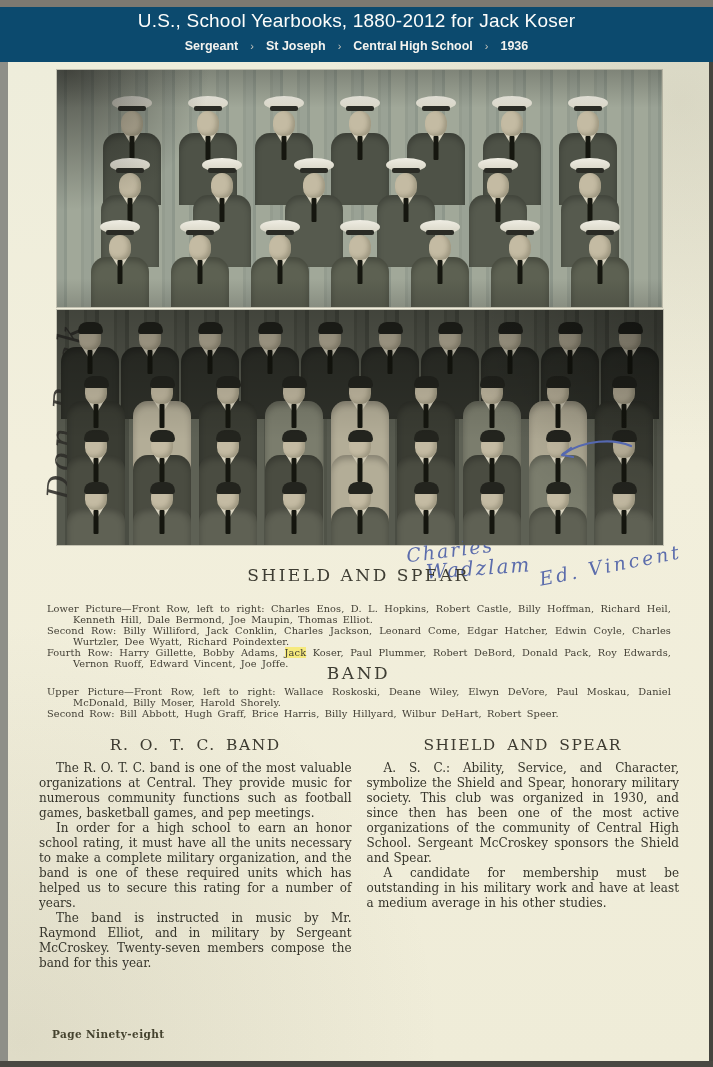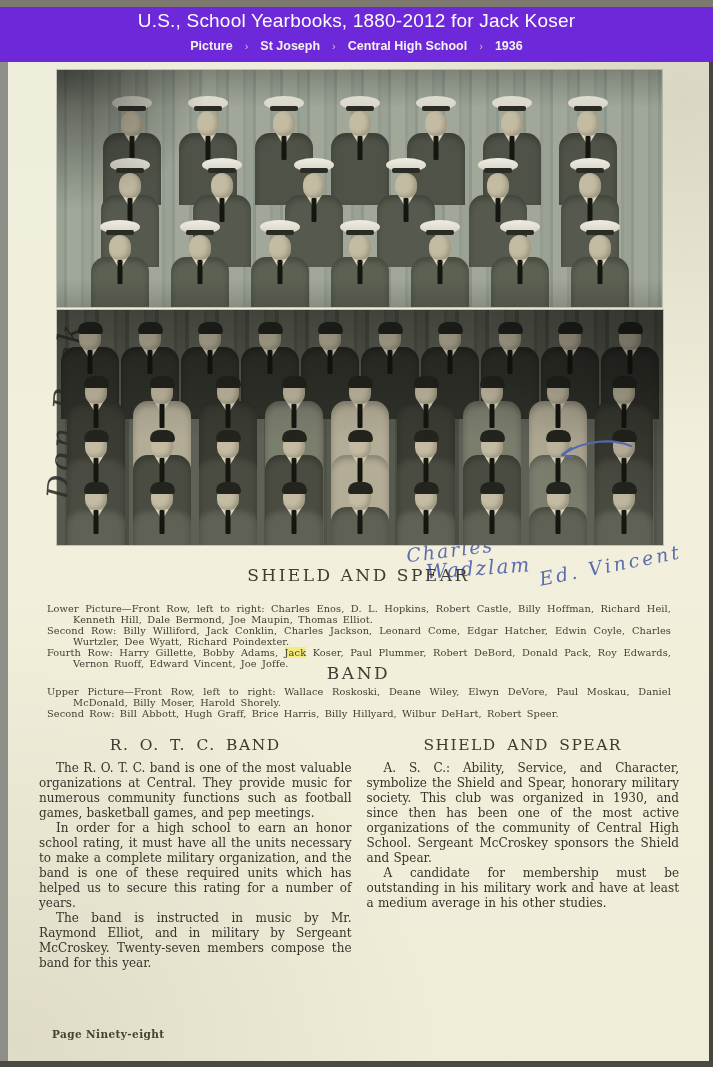--- a/index.html
+++ b/index.html
@@ -1,20 +1,20 @@
 <!DOCTYPE html>
 <html><head>
 <meta charset="utf-8">
 <style>
   html,body{margin:0;padding:0;}
   body{width:713px;height:1067px;position:relative;background:#8e8f88;overflow:hidden;
        font-family:"Liberation Sans",sans-serif;}
 
   
-  .hdr{position:absolute;left:0;top:0;width:713px;height:62px;background:#6d28d9;z-index:10;}
+  .hdr{position:absolute;left:0;top:0;width:713px;height:62px;background:#0c4a6e;z-index:10;}
   .hdr-topstrip{position:absolute;left:0;top:0;width:100%;height:7px;background:#7d7971;}
   .hdr-title{position:absolute;left:0;top:10px;width:100%;text-align:center;color:#fdfdfb;
              font-size:19px;font-weight:400;letter-spacing:.2px;}
   .crumbs{position:absolute;left:0;top:39px;width:100%;display:flex;justify-content:center;
           align-items:center;gap:12px;font-size:12.5px;font-weight:700;color:#f4f3ef;}
   .crumb{cursor:pointer;}
   .crumb-sep{color:#c9c6bd;font-size:11px;font-weight:400;}
 
   
   .edge-right{position:absolute;right:0;top:62px;width:4px;height:1005px;background:#45443e;}
@@ -85,21 +85,21 @@
   .pageno{position:absolute;left:44px;top:966px;font-size:10.5px;font-weight:700;
           letter-spacing:.4px;color:#45432f;}
 </style>
 </head>
 <body>
 
 <div class="hdr">
   <div class="hdr-topstrip"></div>
   <div class="hdr-title">U.S., School Yearbooks, 1880-2012 for Jack Koser</div>
   <div class="crumbs">
-    <span class="crumb">Picture</span>
+    <span class="crumb">Sergeant</span>
     <span class="crumb-sep">›</span>
     <span class="crumb">St Joseph</span>
     <span class="crumb-sep">›</span>
     <span class="crumb">Central High School</span>
     <span class="crumb-sep">›</span>
     <span class="crumb">1936</span>
   </div>
 </div>
 
 <div class="edge-right"></div>

